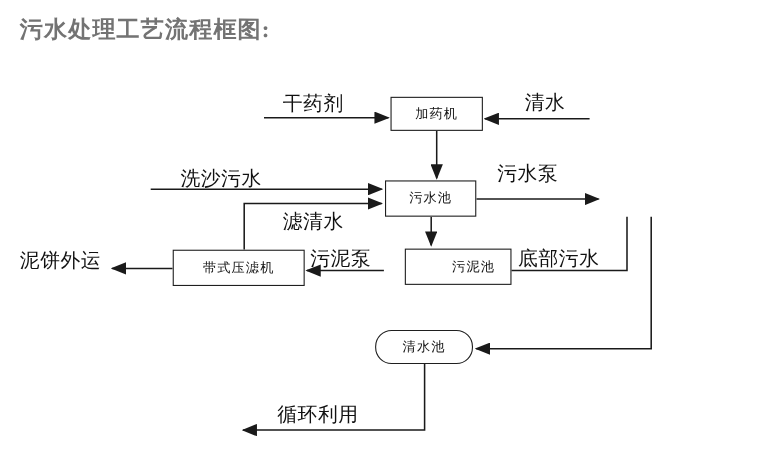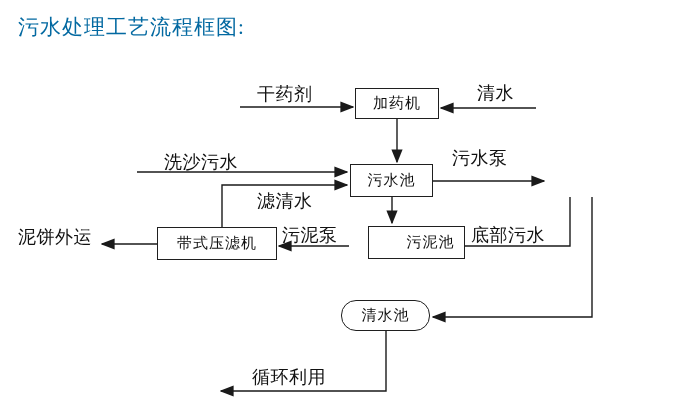--- a/index.html
+++ b/index.html
@@ -11,39 +11,39 @@
     font-family: "Liberation Serif", serif;
     color: #111111;
     overflow: hidden;
   }
   .title {
     position: absolute;
     left: 18px;
     top: 13px;
     margin: 0;
     font-size: 21px;
-    font-weight: normal;
+    font-weight: bold;
     letter-spacing: 1px;
     white-space: nowrap;
-    color: #0369a1;
+    color: #737373;
   }
   .wires {
     position: absolute;
     left: 0; top: 0;
     width: 700px; height: 420px;
   }
   .node {
     position: absolute;
     box-sizing: border-box;
     border: 1.5px solid #1f1f1f;
     background: #ffffff;
     display: flex;
     align-items: center;
     justify-content: center;
-    font-size: 15px;
+    font-size: 12px;
     letter-spacing: 1px;
     white-space: nowrap;
   }
   .flabel {
     position: absolute;
     font-size: 18px;
     letter-spacing: 0.5px;
     white-space: nowrap;
     line-height: 1;
   }

